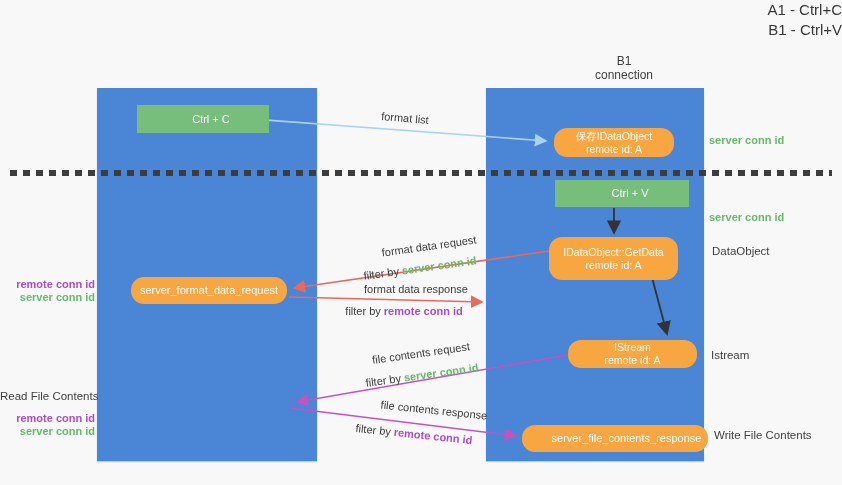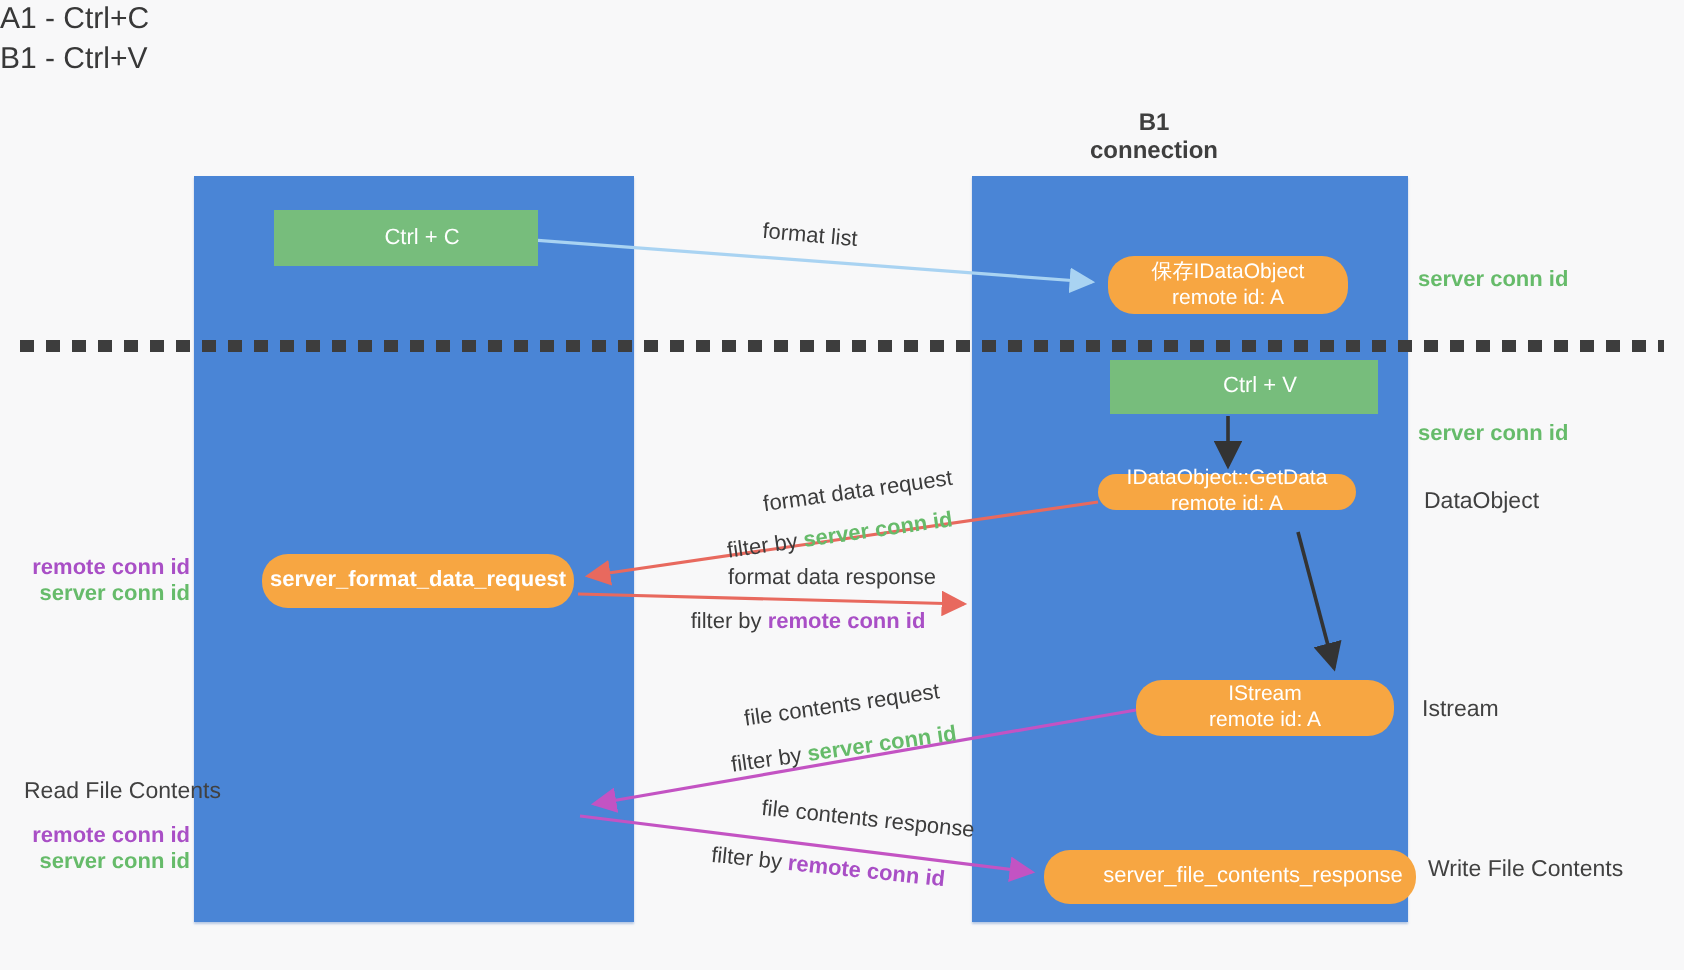--- a/index.html
+++ b/index.html
@@ -6,21 +6,21 @@
   .canvas{
     position:relative;
     width:842px;height:485px;
     background:#f8f8f9;
     font-family:"Liberation Sans", sans-serif;
     overflow:hidden;
     color:var(--text-dark,#3c3c3c);
   }
   .title{
     position:absolute;left:0;right:0;top:9;
-    text-align:left;font-size:15px;line-height:20px;color:#383838;
+    text-align:right;font-size:15px;line-height:20px;color:#383838;
   }
   .col-header{
     position:absolute;width:140px;text-align:center;
     font-size:12px;line-height:14px;color:#3f3f3f;top:54px;
   }
   .lane{
     position:absolute;top:88px;height:373px;
     background:var(--lane-blue,#4a85d6);
     box-shadow:0 1px 1px rgba(130,160,210,.55);
   }
@@ -66,21 +66,21 @@
 </head>
 <body>
 
 <div class="canvas">
 
   <div class="title">
     <div>A1 - Ctrl+C</div>
     <div>B1 - Ctrl+V</div>
   </div>
 
-  <div class="col-header" style="left:507px;font-weight:bold;">
+  <div class="col-header" style="left:554px;">
     <div>B1</div>
     <div>connection</div>
   </div>
 
   <div class="lane" style="left:97px;width:220px;"></div>
   <div class="lane" style="left:486px;width:218px;"></div>
 
   <div class="dotted"></div>
 
   <svg class="arrows" width="842" height="485">
@@ -110,25 +110,25 @@
   <div class="node green single" style="left:137px;top:105px;width:116px;height:28px;">
     <div>Ctrl + C</div>
   </div>
   <div class="node orange" style="left:554px;top:128px;width:120px;height:29px;">
     <div>保存IDataObject</div>
     <div>remote id: A</div>
   </div>
   <div class="node green single" style="left:555px;top:180px;width:118px;height:27px;">
     <div>Ctrl + V</div>
   </div>
-  <div class="node orange" style="left:549px;top:237px;width:129px;height:18px;">
+  <div class="node orange" style="left:549px;top:237px;width:129px;height:43px;">
     <div>IDataObject::GetData</div>
     <div>remote id: A</div>
   </div>
-  <div class="node orange single" style="left:131px;top:277px;width:156px;height:27px;font-weight:bold;">
+  <div class="node orange single" style="left:131px;top:277px;width:156px;height:27px;">
     <div>server_format_data_request</div>
   </div>
   <div class="node orange" style="left:568px;top:340px;width:129px;height:28px;">
     <div>IStream</div>
     <div>remote id: A</div>
   </div>
   <div class="node orange single" style="left:522px;top:425px;width:163px;height:27px;padding-left:23px;">
     <div>server_file_contents_response</div>
   </div>
 
@@ -153,19 +153,19 @@
   <div class="side green-txt small-b" style="left:709px;top:134px;">server conn id</div>
   <div class="side green-txt small-b" style="left:709px;top:211px;">server conn id</div>
   <div class="side" style="left:712px;top:245px;">DataObject</div>
   <div class="side" style="left:711px;top:349px;">Istream</div>
   <div class="side" style="left:714px;top:429px;">Write File Contents</div>
 
   <div class="left-stack" style="top:278px;">
     <div class="purple-txt">remote conn id</div>
     <div class="green-txt">server conn id</div>
   </div>
-  <div class="side" style="left:12px;width:96px;text-align:right;top:390px;">Read File Contents</div>
+  <div class="side" style="left:0;width:96px;text-align:right;top:390px;">Read File Contents</div>
   <div class="left-stack" style="top:412px;">
     <div class="purple-txt">remote conn id</div>
     <div class="green-txt">server conn id</div>
   </div>
 
 </div>
 
 </body></html>

